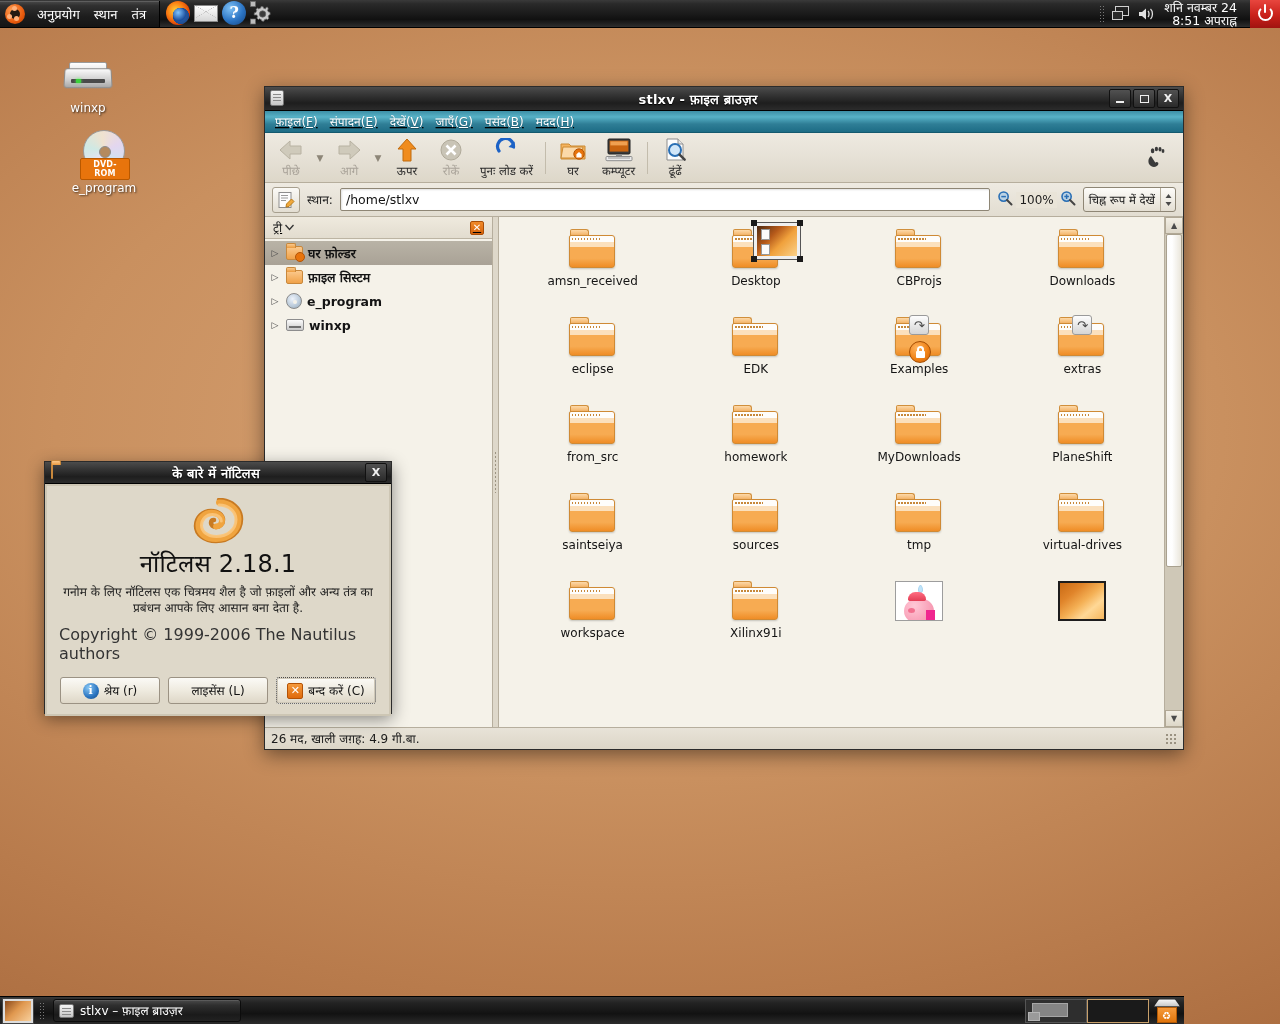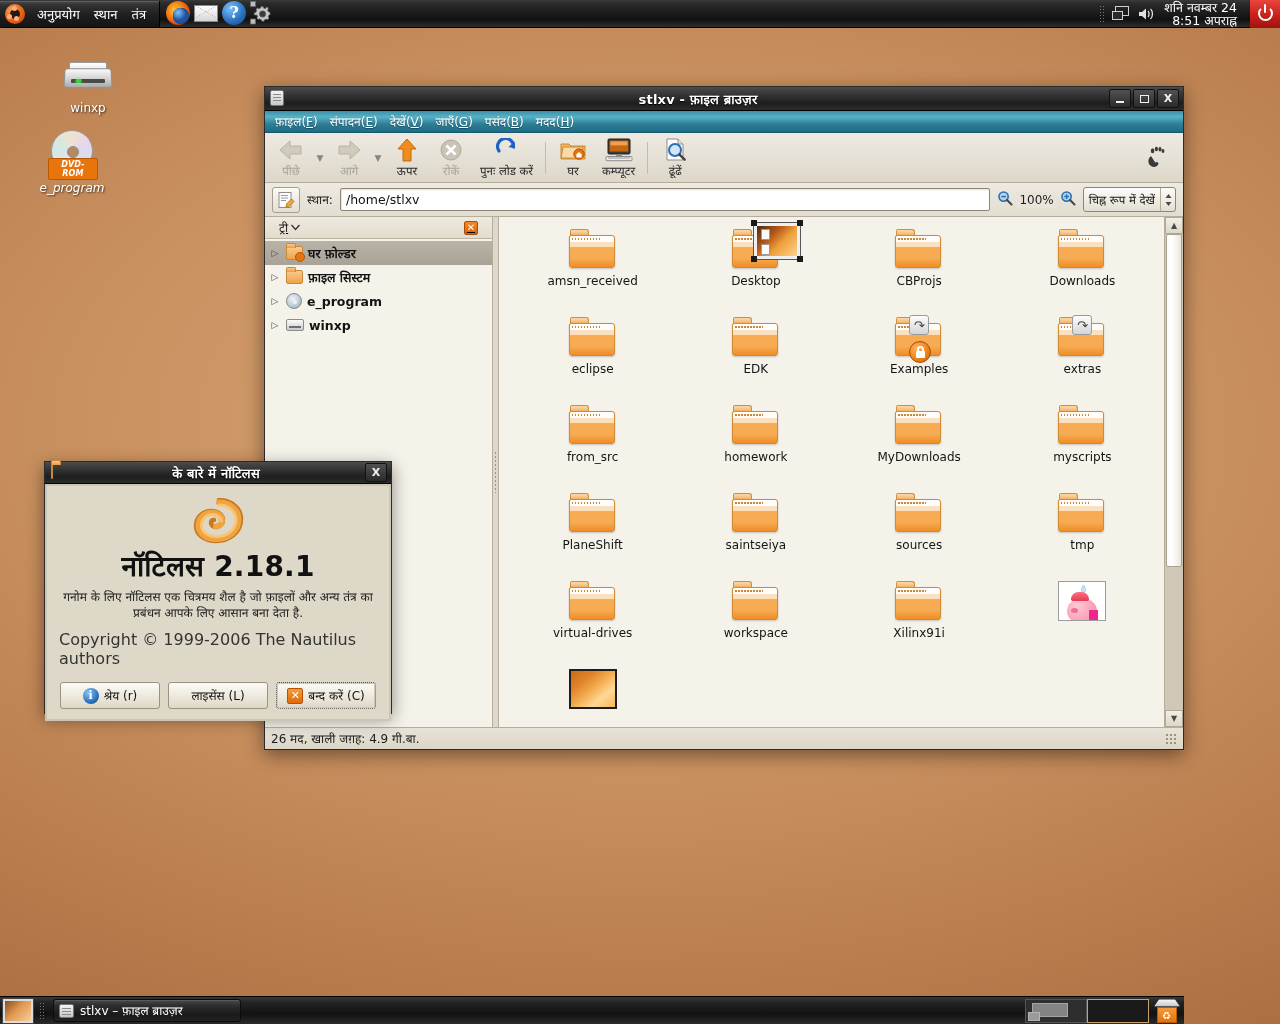--- a/index.html
+++ b/index.html
@@ -116,21 +116,21 @@
     background: #fff; border-radius: 1px;
   }
 
   
   .desktop-icon {
     position: absolute; width: 92px; text-align: center; color: #fff;
     font-size: 12px; text-shadow: 1px 1px 2px rgba(0,0,0,.7);
   }
   .desktop-icon .dlabel { margin-top: 3px; }
   #di-winxp { left: 42px; top: 58px; }
-  #di-eprogram { left: 26px; top: 130px; font-style: italic; }
+  #di-eprogram { left: 58px; top: 130px; }
   .hdd-icon {
     width: 52px; height: 40px; margin: 0 auto; position: relative;
   }
   .hdd-icon .body {
     position: absolute; left: 2px; top: 10px; width: 48px; height: 20px;
     background: linear-gradient(to bottom, #fafafa, #cfcfcf 60%, #a9a9a9);
     border: 1px solid #8d8d8d; border-radius: 3px;
     transform: perspective(40px) rotateX(6deg);
   }
   .hdd-icon .top {
@@ -202,20 +202,21 @@
     display: flex; align-items: center; justify-content: center;
   }
   .tb-btn .mz { display:block; width: 8px; height: 2px; background: #f0f0f0; margin-top: 6px; }
   .tb-btn .mx { display:block; width: 9px; height: 8px; border: 1.6px solid #f0f0f0; }
 
   .menubar {
     height: 22px; flex: 0 0 22px;
     background: linear-gradient(to bottom, #3d8fa6 0%, #57b2c7 28%, #2f7e96 62%, #1d6c85 100%);
     display: flex; align-items: center; padding-left: 5px; gap: 2px;
     border-bottom: 1px solid #14596e;
+    text-decoration: underline;
   }
   .menubar .mi {
     color: #fff; font-size: 12px; padding: 2px 5px; white-space: nowrap;
     text-shadow: 0 1px 1px rgba(0,0,0,.3);
   }
   .menubar .mi u { text-decoration: underline; }
 
   .toolbar {
     height: 50px; flex: 0 0 50px;
     background: linear-gradient(to bottom, #eeeae1 0%, #e6e1d6 50%, #ddd7c9 100%);
@@ -269,21 +270,21 @@
 
   .body-split { flex: 1 1 auto; display: flex; min-height: 0; background: #f5f2e9; }
 
   .sidebar {
     width: 228px; flex: 0 0 228px; display: flex; flex-direction: column;
     background: #f3f0e7; border-right: 1px solid #b6ae9d;
   }
   .sidebar-head {
     height: 22px; flex: 0 0 22px; display:flex; align-items:center;
     background: linear-gradient(to bottom, #efeade, #e2dccf);
-    border-bottom: 1px solid #bcb4a3; padding: 0 14px; justify-content: space-between; text-decoration: underline;
+    border-bottom: 1px solid #bcb4a3; padding: 0 8px; justify-content: space-between; text-decoration: underline;
   }
   .sb-drop { display:flex; align-items:center; gap: 3px; font-size: 12px; color:#1c1c1c; }
   .sb-close {
     width: 14px; height: 14px; background: linear-gradient(to bottom,#f08a2a,#d8640c);
     border: 1px solid #a94d06; border-radius: 2px; color:#fff; font-size:10px;
     display:flex; align-items:center; justify-content:center; font-weight: bold;
   }
   .tree-list { flex: 1 1 auto; padding-top: 2px; overflow: hidden; background: #f5f2e9; }
   .tree-row {
     height: 24px; display:flex; align-items:center; gap: 5px; padding-left: 4px;
@@ -452,21 +453,21 @@
     display: flex; flex-direction: column; z-index: 40;
   }
   #about-dialog .titlebar { height: 22px; flex: 0 0 22px; }
   .about-body {
     flex: 1 1 auto; background: #ded8c9; border: 2px solid #cdc6b4;
     padding: 10px 12px 10px; display: flex; flex-direction: column; align-items: center;
   }
   .shell-logo { width: 58px; height: 44px; position: relative; margin-top: 2px; }
   .shell-logo svg { width: 58px; height: 46px; }
   .about-title {
-    font-size: 28px; font-weight: bold; color: #111; margin-top: 4px; letter-spacing: .2px;
+    font-size: 24px; font-weight: normal; color: #111; margin-top: 4px; letter-spacing: .2px;
   }
   .about-desc {
     font-size: 12px; color: #1d1d1d; text-align: center; margin-top: 5px; line-height: 16px;
     padding: 0 4px;
   }
   .about-copy { font-size: 16px; color: #333; margin-top: 9px; }
   .about-btns { display:flex; gap: 8px; margin-top: 14px; }
   .dbtn {
     height: 27px; min-width: 100px; padding: 0 9px;
     border: 1px solid #9b9283; border-radius: 3px;
@@ -919,27 +920,20 @@
         </div>
 
         <div class="fitem">
           <div class="folder-ic">
               <span class="tab"></span>
               <span class="bdy"></span>
             </div>
           <div class="flabel">MyDownloads</div>
         </div>
 
-        <div class="fitem">
-          <div class="folder-ic">
-              <span class="tab"></span>
-              <span class="bdy"></span>
-            </div>
-          <div class="flabel">myscripts</div>
-        </div>
 
         <div class="fitem">
           <div class="folder-ic">
               <span class="tab"></span>
               <span class="bdy"></span>
             </div>
           <div class="flabel">PlaneShift</div>
         </div>
 
         <div class="fitem">

